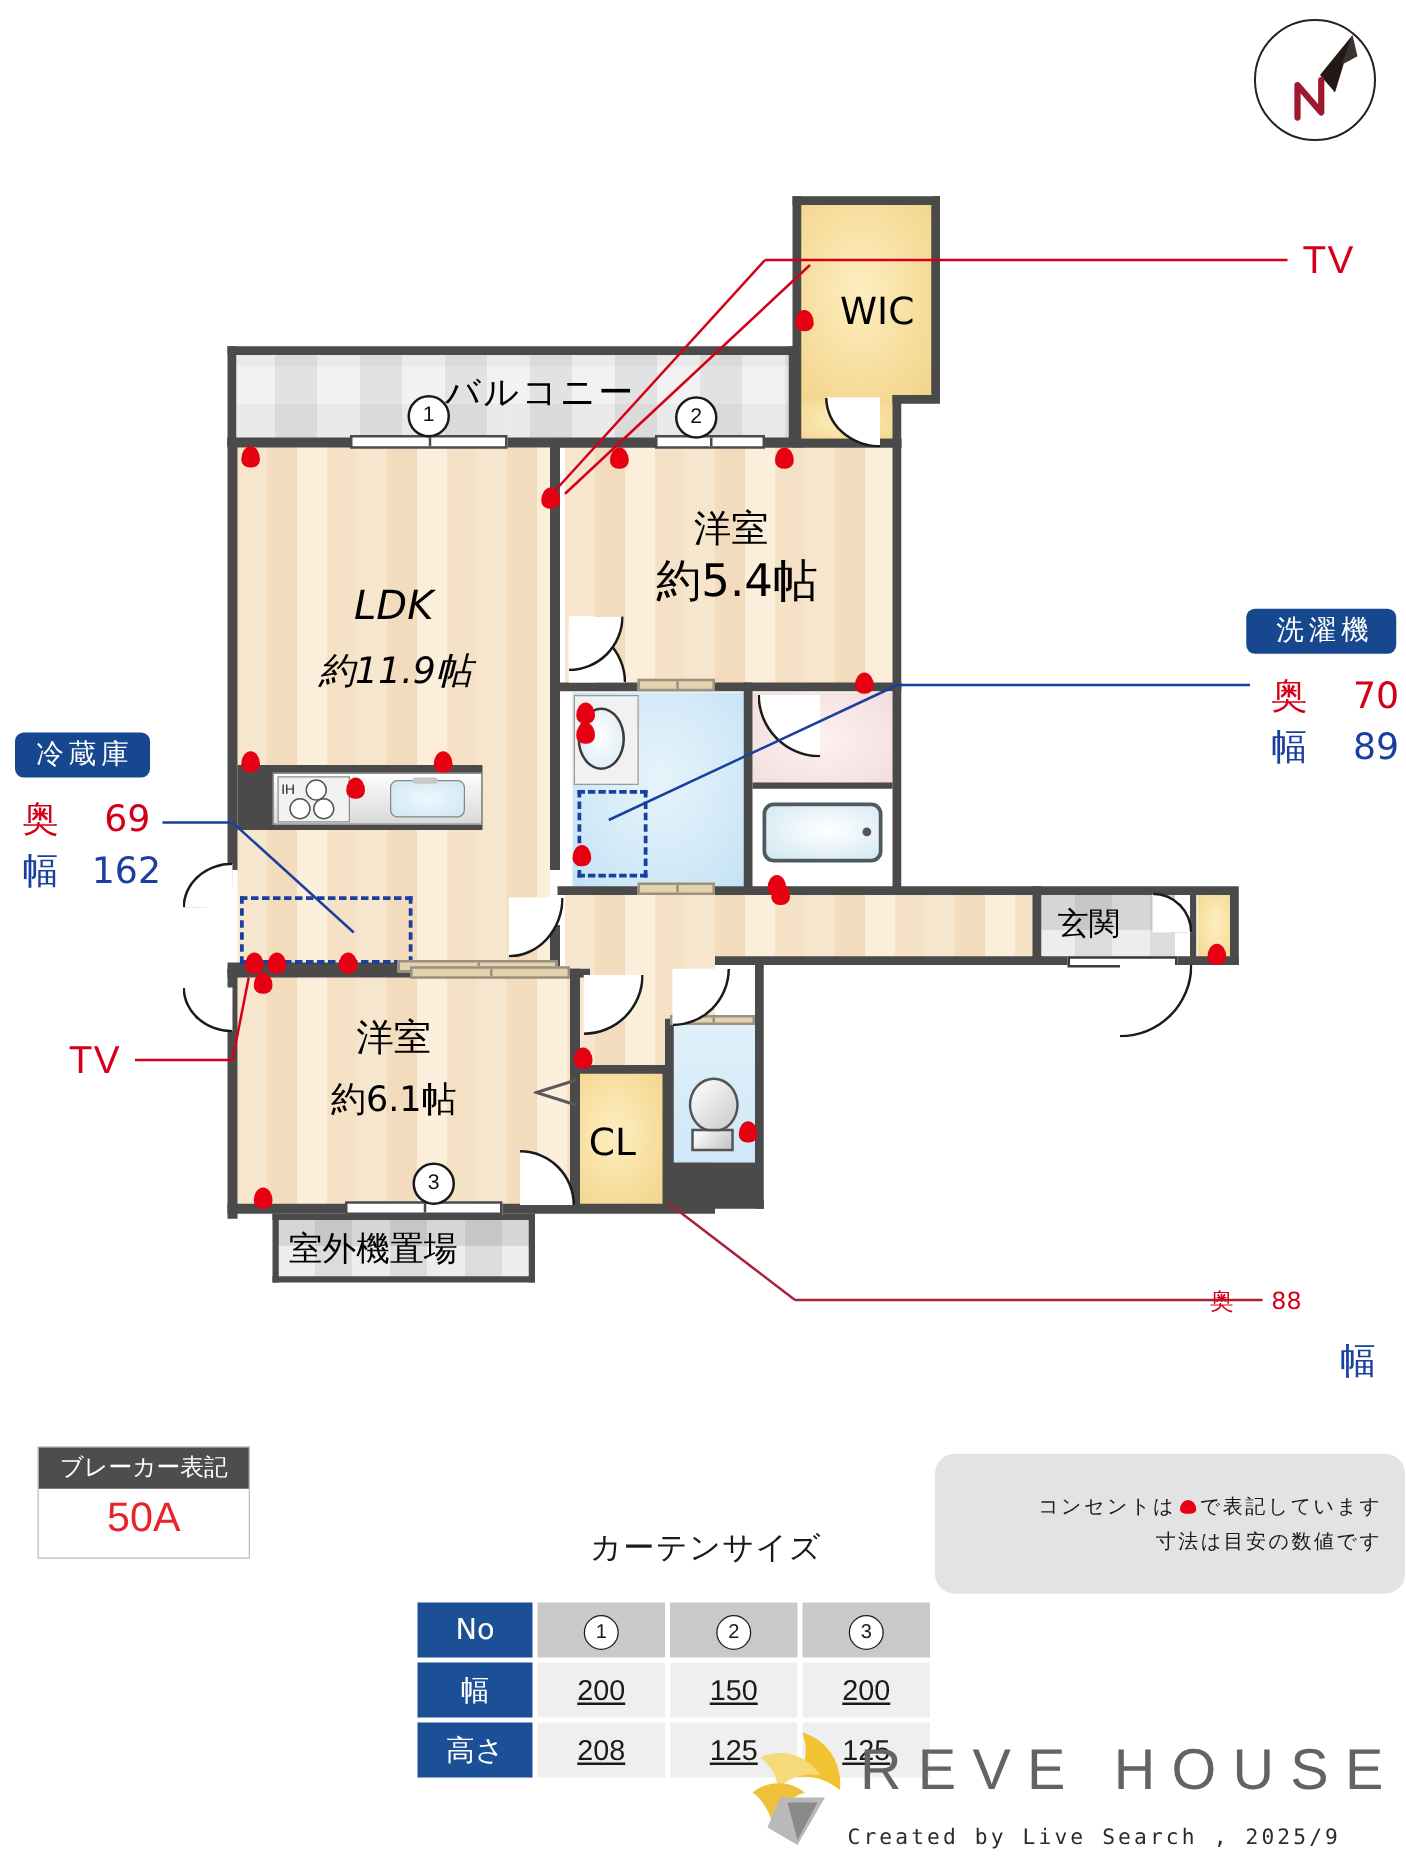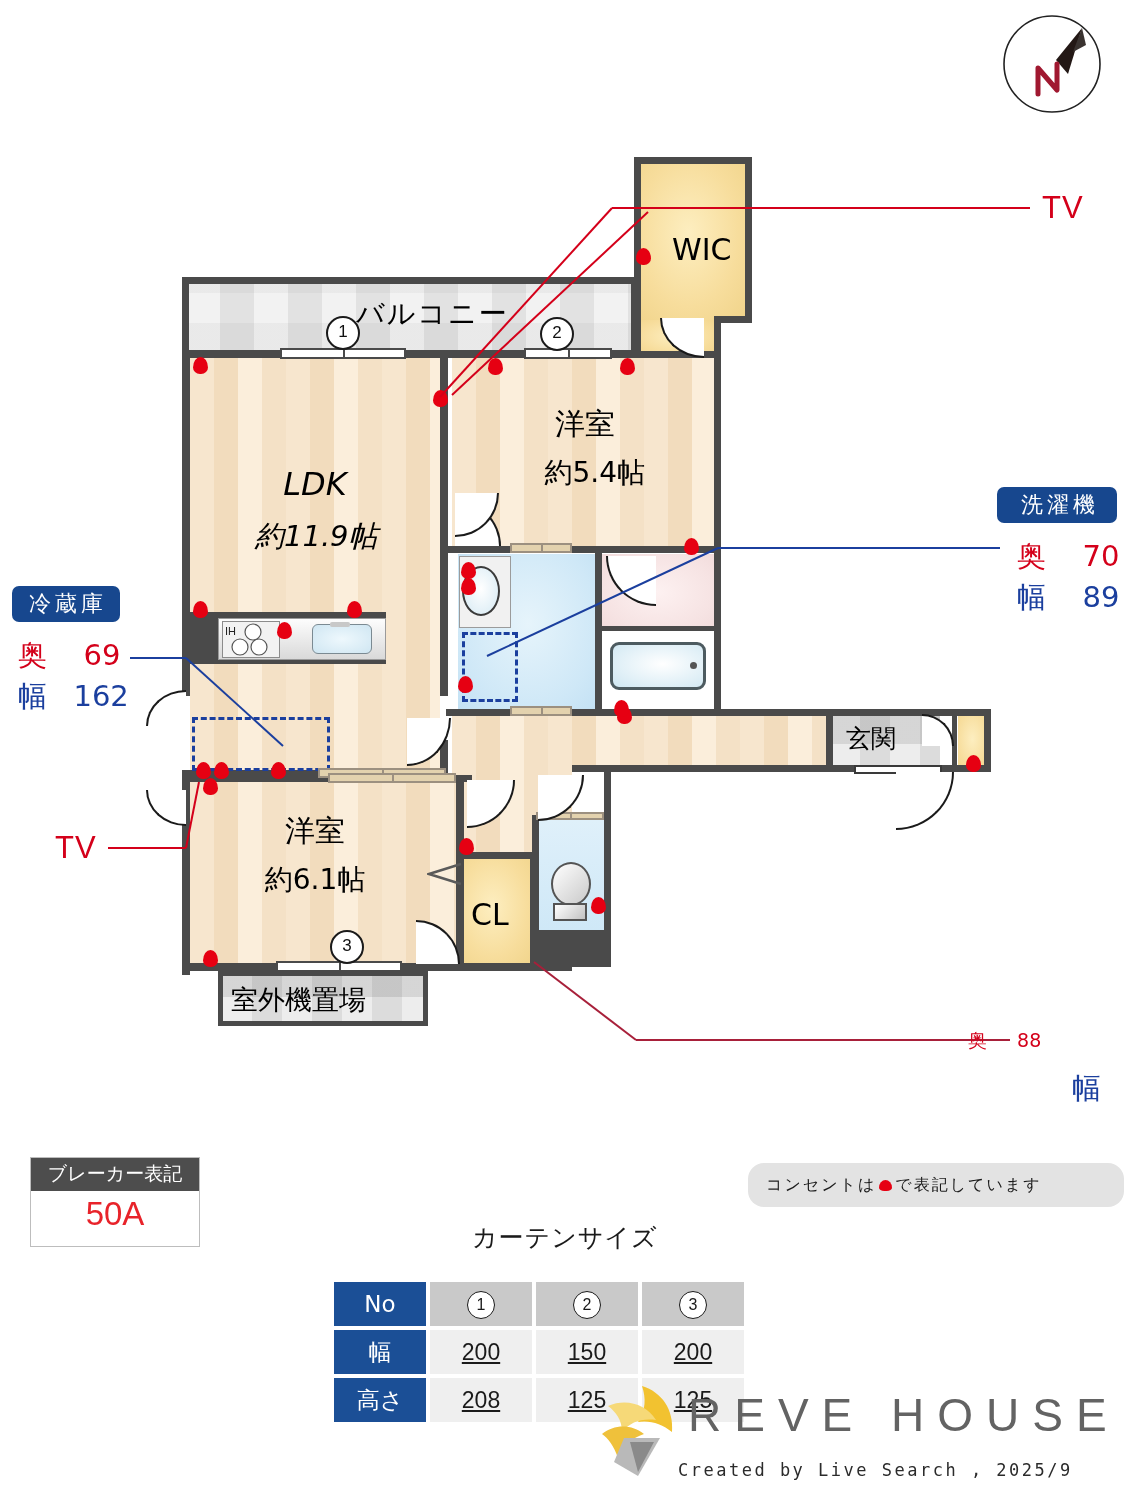--- a/index.html
+++ b/index.html
@@ -190,26 +190,27 @@
     text-align: center;
     padding: 4px 0 8px;
     font-family: "Liberation Sans", sans-serif;
   }
 
   
   .note {
     position: absolute;
     background: #e3e3e3;
     border-radius: 16px;
-    padding: 8px 18px;
+    padding: 28px 18px;
     font-family: "DejaVu Sans","Liberation Sans",sans-serif;
     font-size: 16px;
     letter-spacing: 2px;
     color: #1a1a1a;
     line-height: 1.75;
+    text-align: right;
   }
   .note .dot {
     display: inline-block;
     width: 13px; height: 11px;
     background: #e60012;
     border-radius: 50% 50% 40% 40% / 70% 70% 30% 30%;
     vertical-align: -1px;
     margin: 0 3px;
   }
 
@@ -457,21 +458,21 @@
     <span>WIC</span>
   </div>
 
   <div class="room-label" style="left:255px;top:464px;width:120px;font-style:italic;">
     <div style="font-size:32px;">LDK</div>
     <div style="font-size:29px;margin-top:14px;white-space:nowrap;">約11.9帖</div>
   </div>
 
   <div class="room-label" style="left:525px;top:405px;width:120px;">
     <div style="font-size:30px;">洋室</div>
-    <div style="font-size:28px;margin-top:12px;white-space:nowrap;text-align:right;">約5.4帖</div>
+    <div style="font-size:36px;white-space:nowrap;text-align:right;">約5.4帖</div>
   </div>
 
   <div class="room-label" style="left:255px;top:812px;width:120px;">
     <div style="font-size:30px;">洋室</div>
     <div style="font-size:28px;margin-top:12px;white-space:nowrap;">約6.1帖</div>
   </div>
 
   <div class="room-label" style="left:471px;top:896px;font-size:30px;">
     <span>CL</span>
   </div>
@@ -547,20 +548,21 @@
 
   <div class="breaker" style="left:30px;top:1157px;width:170px;height:90px;">
     <div class="breaker-head">ブレーカー表記</div>
     <div class="breaker-val">50A</div>
   </div>
 
   <div class="note" style="left:748px;top:1163px;width:340px;">
     <div>
       <span>コンセントは</span><span class="dot"></span><span>で表記しています</span>
     </div>
+    <div>寸法は目安の数値です</div>
   </div>
 
   <div class="ct-title" style="left:472px;top:1221px;">カーテンサイズ</div>
 
   <table class="ct" style="left:330px;top:1278px;">
     <tbody>
         <tr>
       <td class="hd">No</td>
       <td class="nohd">
         <span class="mini">1</span>

